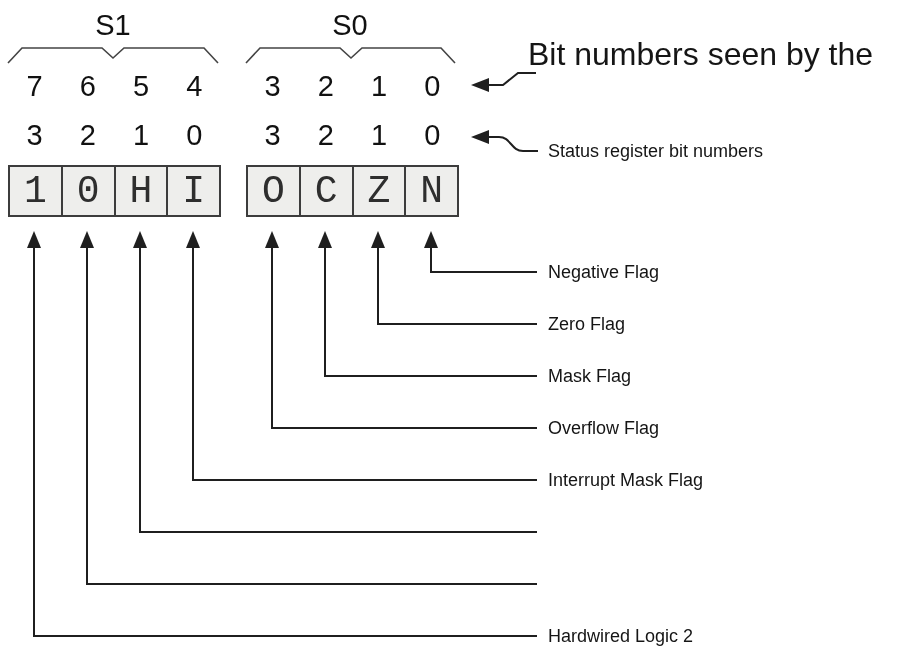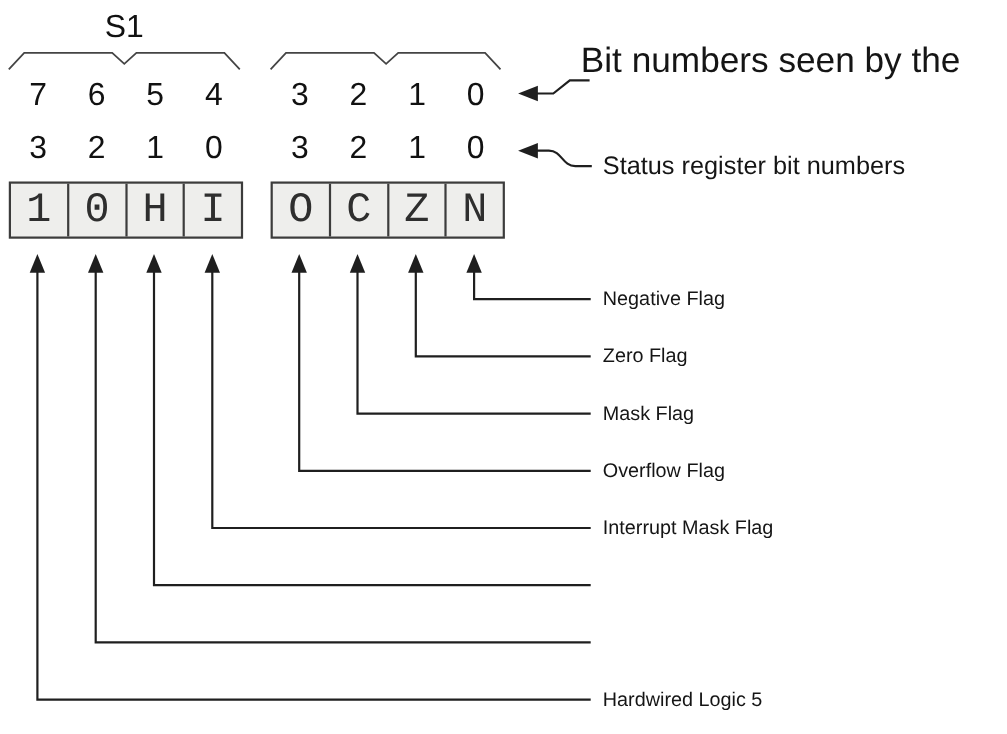--- a/index.html
+++ b/index.html
@@ -73,21 +73,21 @@
     font-size: 32px;
     line-height: 32px;
     color: #151515;
     white-space: nowrap;
   }
   .status-note {
     position: absolute;
     left: 548px;
     top: 151px;
     transform: translateY(-50%);
-    font-size: 23px;
+    font-size: 18px;
     color: #151515;
     white-space: nowrap;
   }
   .flag-label {
     position: absolute;
     left: 548px;
     transform: translateY(-50%);
     font-size: 18px;
     color: #151515;
     white-space: nowrap;
@@ -133,20 +133,21 @@
       <polygon points="325,231 318,248 332,248"></polygon>
       <polygon points="272,231 265,248 279,248"></polygon>
       <polygon points="193,231 186,248 200,248"></polygon>
       <polygon points="140,231 133,248 147,248"></polygon>
       <polygon points="87,231 80,248 94,248"></polygon>
       <polygon points="34,231 27,248 41,248"></polygon>
     </g>
   </svg>
 
   <div class="group-label" style="left:73px">S1</div>
+  <div class="group-label" style="left:310px">S0</div>
 
   <div class="bit-row row-jmp g1">
     <span class="bit">7</span>
     <span class="bit">6</span>
     <span class="bit">5</span>
     <span class="bit">4</span>
   </div>
   <div class="bit-row row-jmp g2">
     <span class="bit">3</span>
     <span class="bit">2</span>
@@ -183,15 +184,15 @@
   <div class="note-block">
     <div>Bit numbers seen by the</div>
   </div>
   <div class="status-note">Status register bit numbers</div>
 
   <div class="flag-label" style="top:272px">Negative Flag</div>
   <div class="flag-label" style="top:324px">Zero Flag</div>
   <div class="flag-label" style="top:376px">Mask Flag</div>
   <div class="flag-label" style="top:428px">Overflow Flag</div>
   <div class="flag-label" style="top:480px">Interrupt Mask Flag</div>
-  <div class="flag-label" style="top:636px">Hardwired Logic 5</div>
+  <div class="flag-label" style="top:636px">Hardwired Logic 2</div>
 
 </div>
 
 </body></html>

